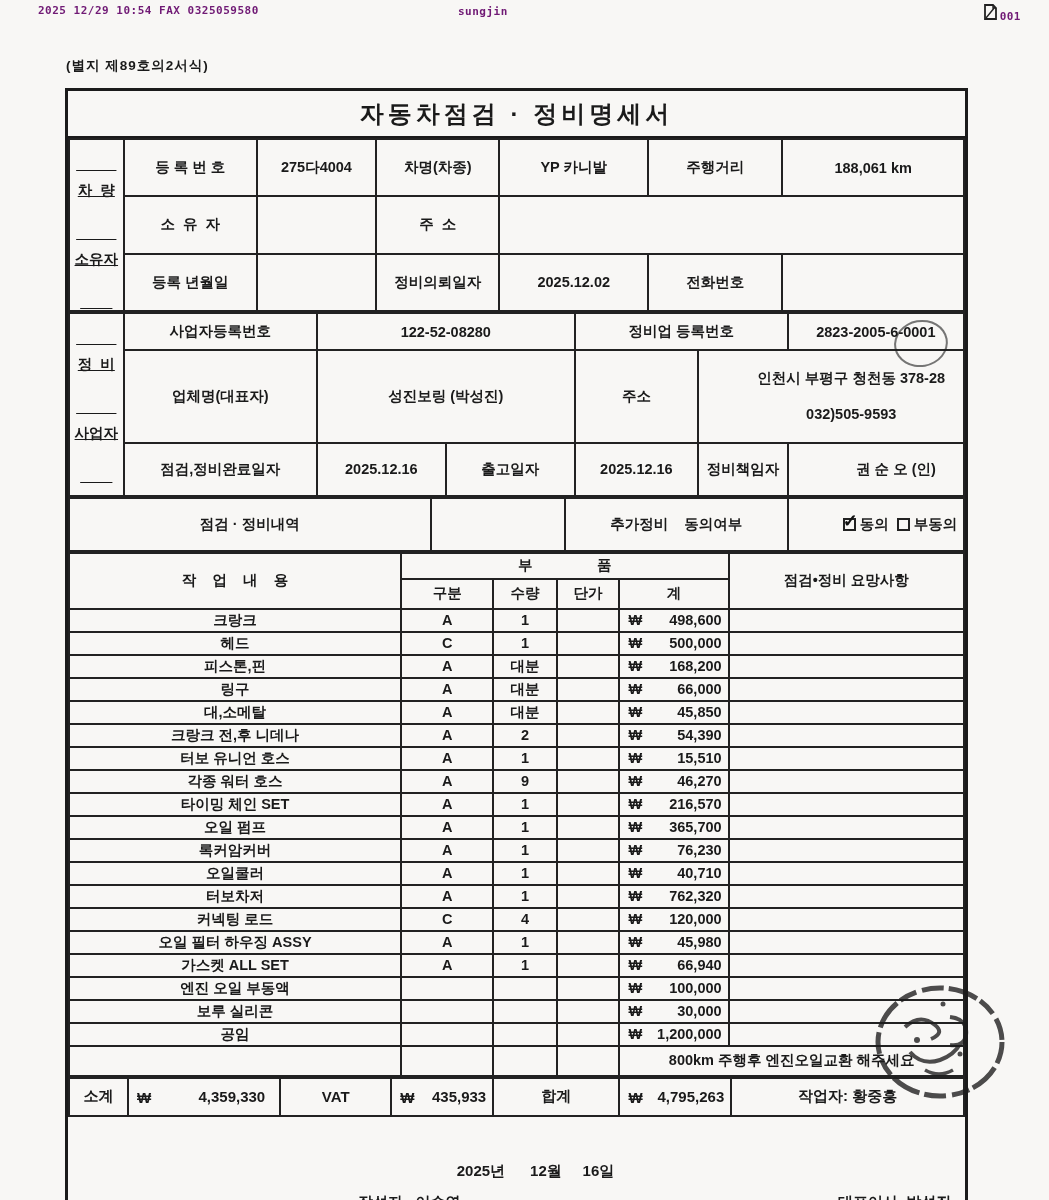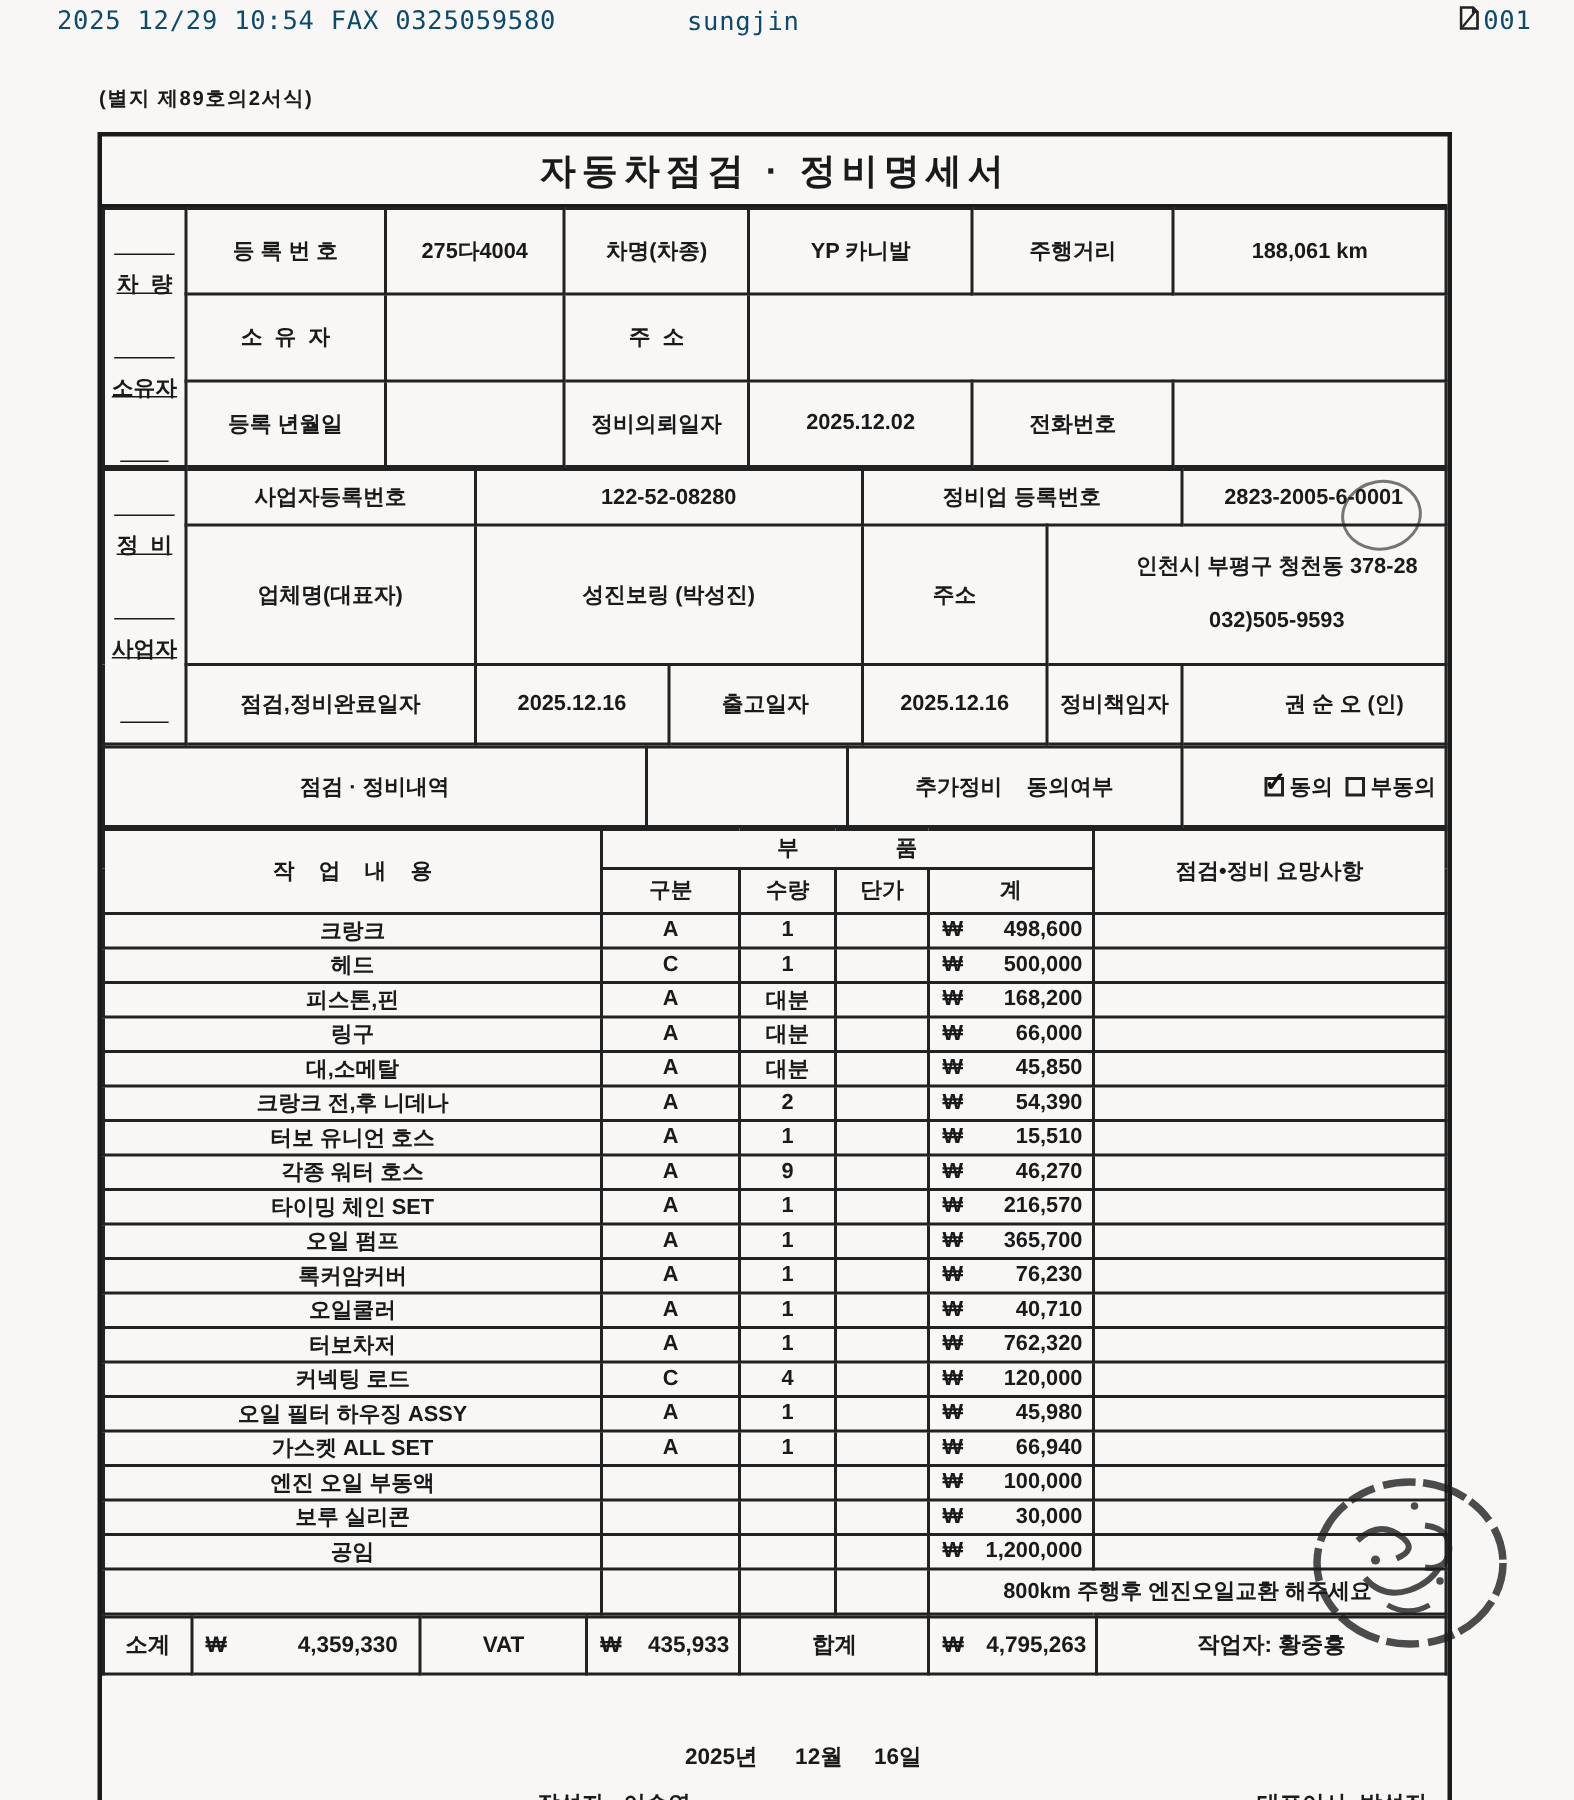--- a/index.html
+++ b/index.html
@@ -10,25 +10,25 @@
     font-family:"Liberation Sans", sans-serif;
     color:#1a1a1a;
     -webkit-font-smoothing:antialiased;
   }
   .page { position:relative; width:1049px; height:1200px; }
 
   
   .fax-header {
     position:absolute; top:4px; left:0; width:100%; height:22px;
     font-family:"DejaVu Sans Mono", monospace;
-    font-weight:normal; font-size:17px; letter-spacing:0.5px; color:#0c4a6e;
+    font-weight:bold; font-size:11px; letter-spacing:0.5px; color:#701a75;
   }
   .fax-left  { position:absolute; left:38px; top:0; }
   .fax-mid   { position:absolute; left:458px; top:1px; }
-  .fax-right { position:absolute; right:28px; top:0; display:flex; align-items:flex-start; gap:3px; }
+  .fax-right { position:absolute; right:28px; top:0; display:flex; align-items:flex-end; gap:3px; }
   .fax-page-ic { display:inline-block; }
 
   .form-label { position:absolute; left:66px; top:57px; font-size:13.5px; font-weight:bold; letter-spacing:1px; }
 
   
   .form {
     position:absolute; left:65px; top:88px; width:903px; height:1130px;
     border:3px solid #1b1b1b; background:transparent;
   }
   .title-row {

